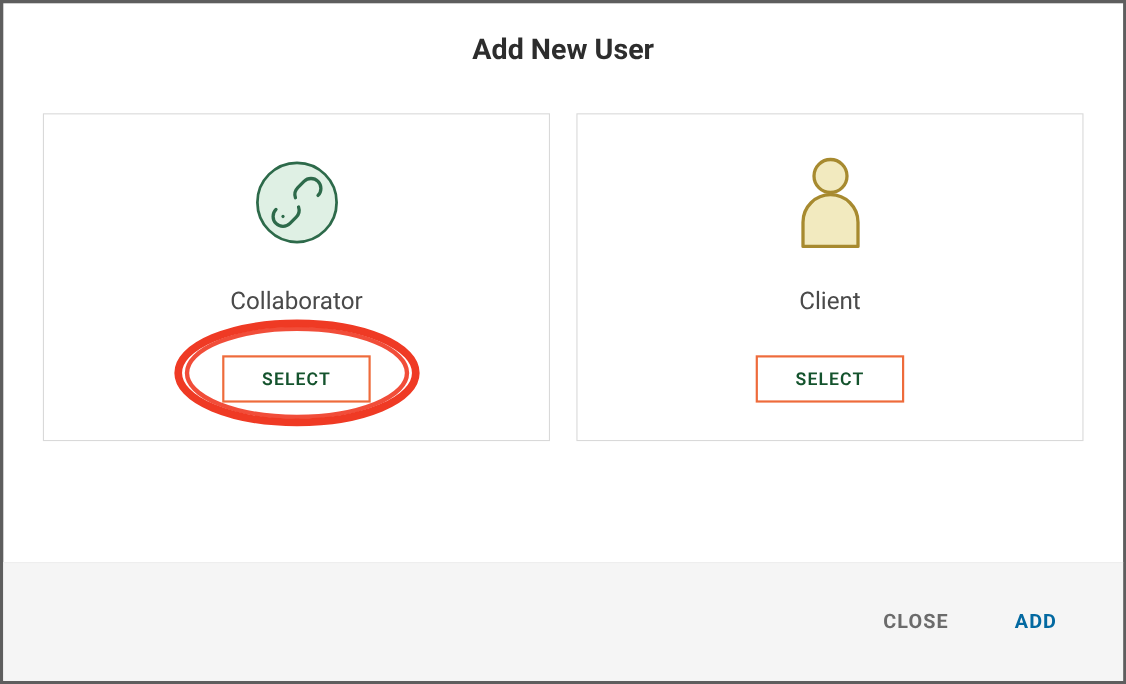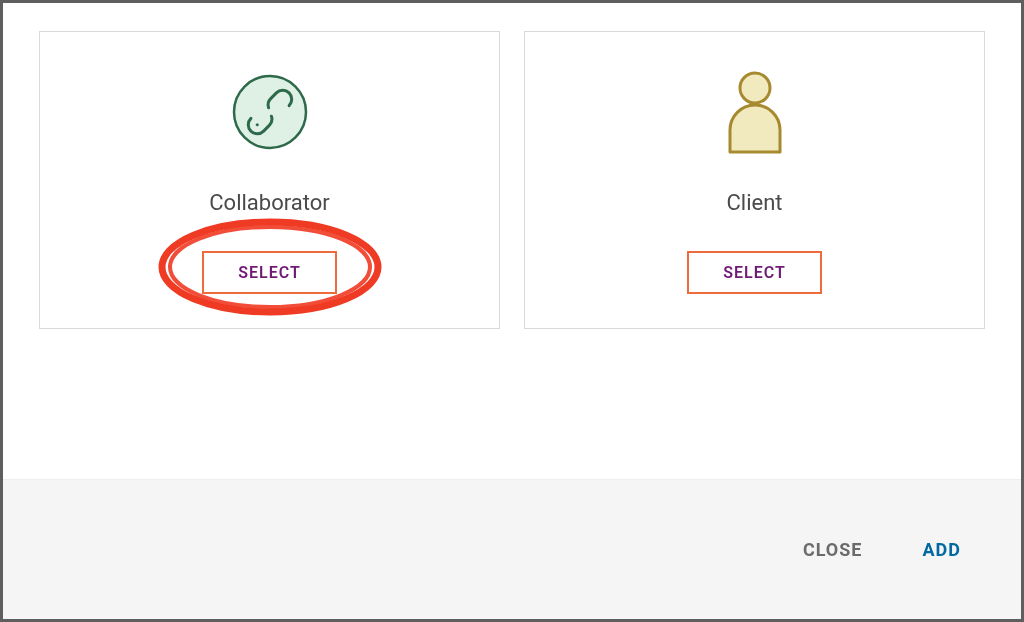--- a/index.html
+++ b/index.html
@@ -53,35 +53,35 @@
       margin-bottom: 38px;
     }
     .card-label {
       font-size: 22px;
       color: #4a4a4a;
       margin-bottom: 36px;
     }
     .select-btn {
       border: 2px solid #ee6b3b;
       background: #fff;
-      color: #701a75;
+      color: #14532d;
       font-size: 16px;
       font-weight: 600;
       letter-spacing: 1px;
       padding: 10px 34px;
       cursor: pointer;
       font-family: inherit;
     }
     .highlight-ellipse {
       position: absolute;
       pointer-events: none;
     }
     .modal-footer {
       background: #f5f5f5;
-      height: 140px;
+      height: 108px;
       border-top: 1px solid #eee;
       display: flex;
       align-items: center;
       justify-content: flex-end;
       padding-right: 60px;
       gap: 60px;
     }
     .footer-btn {
       background: transparent;
       border: none;
@@ -92,20 +92,21 @@
       font-family: inherit;
     }
     .footer-btn.close { color: #6b6b6b; }
     .footer-btn.add { color: #0369a1; cursor: default; }
   </style>
 </head>
 <body>
 
 <div class="modal-frame">
   <div class="modal-content">
+    <h1 class="modal-title">Add New User</h1>
 
     <div class="cards-row">
 
       <div class="card">
         <div class="card-icon-wrap">
           <svg width="78" height="78" viewBox="0 0 78 78">
             <circle cx="39" cy="39" r="36" fill="#dff0e4" stroke="#2d6a4a" stroke-width="2.5"></circle>
             <g transform="translate(39,39) rotate(-45)">
               <path d="M -18 0 a 9 9 0 0 1 0 -0.01 M -18 -9 a 9 9 0 0 0 0 18 h 8 a 9 9 0 0 0 8 -5" fill="none" stroke="#2d6a4a" stroke-width="3" stroke-linecap="round"></path>
               <path d="M 18 9 a 9 9 0 0 0 0 -18 h -8 a 9 9 0 0 0 -8 5" fill="none" stroke="#2d6a4a" stroke-width="3" stroke-linecap="round"></path>

